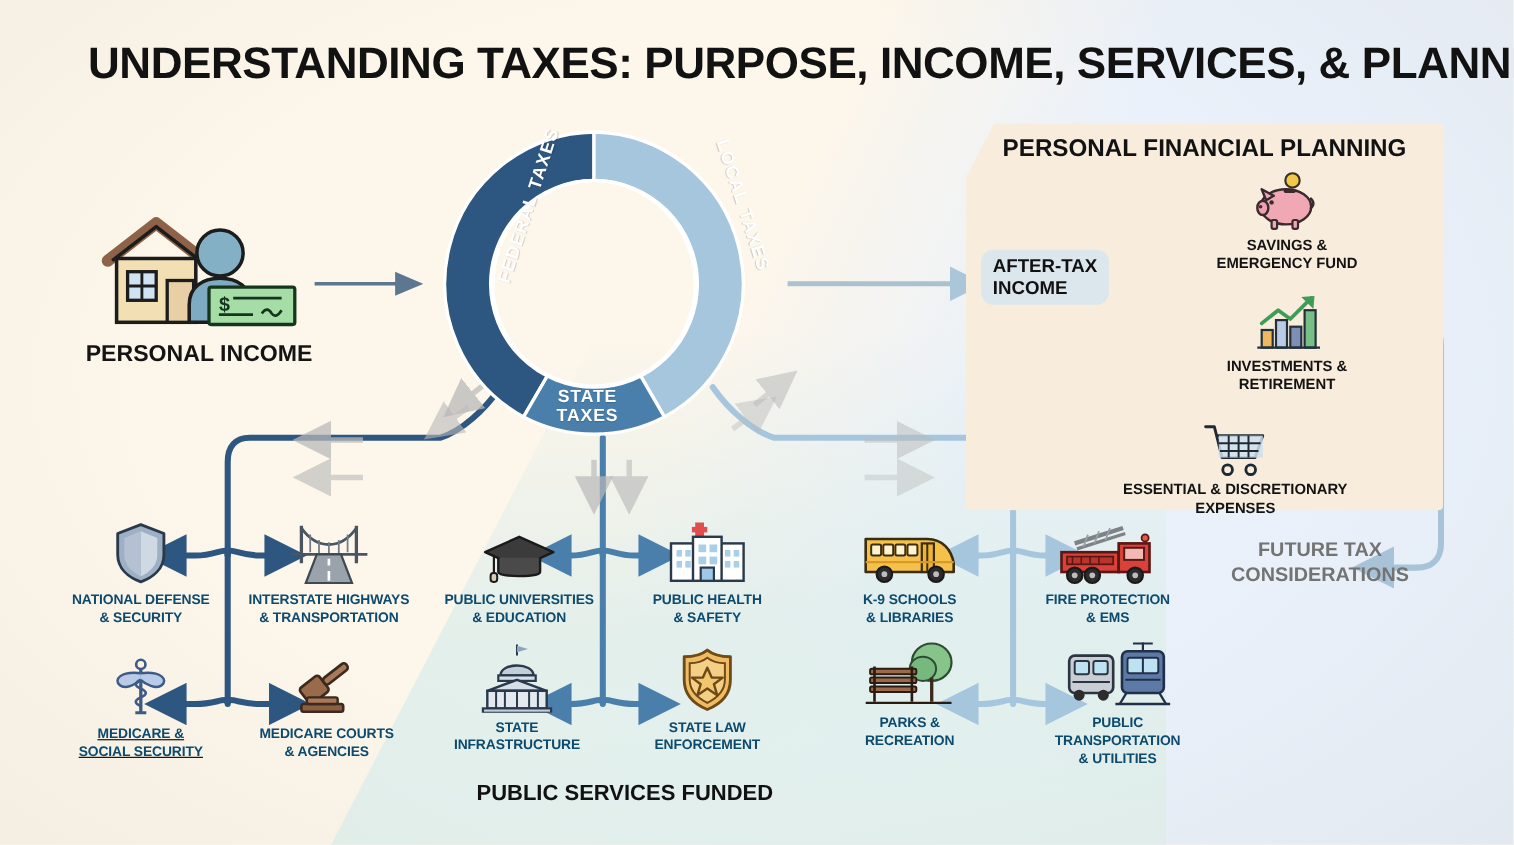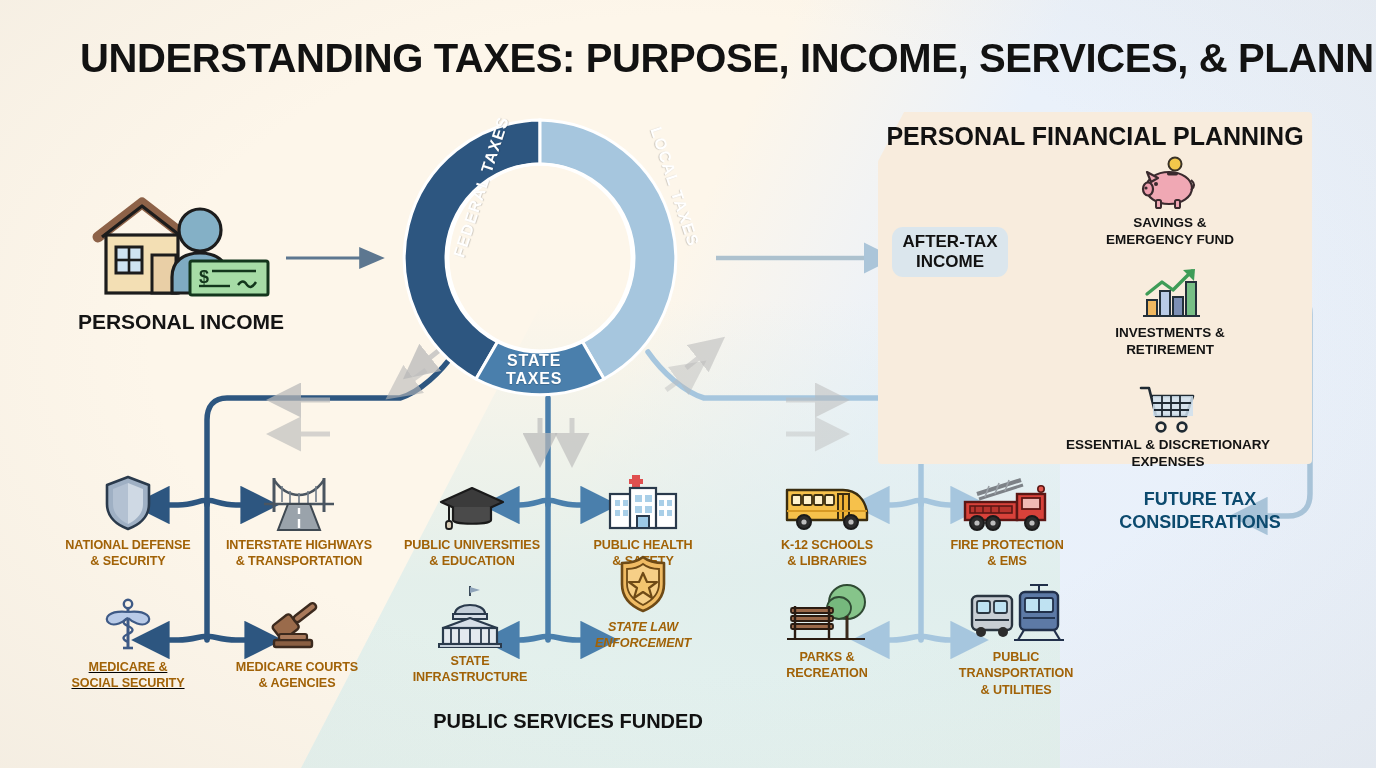--- a/index.html
+++ b/index.html
@@ -40,36 +40,36 @@
   .lbl-fed{left:408px;top:178px;transform:rotate(-72deg);transform-origin:center;}
   .lbl-loc{left:612px;top:178px;transform:rotate(72deg);transform-origin:center;}
   .lbl-state{left:506px;top:352px;text-align:center;line-height:1.12;letter-spacing:.8px;}
 
   
   .fp-panel{position:absolute;left:878px;top:112px;width:434px;height:352px;
     background:#f8ecdd;
     clip-path:polygon(6% 0%, 100% 0%, 100% 100%, 0% 100%, 0% 14%);
     border-radius:4px;}
   .fp-title{position:absolute;left:878px;top:122px;width:434px;text-align:center;
-    font-size:25px;font-weight:bold;color:#121212;}
+    font-size:22px;font-weight:bold;color:#121212;}
   .atx-box{position:absolute;left:892px;top:227px;width:116px;height:50px;
     background:#dbe6ed;border-radius:11px;display:flex;align-items:center;justify-content:center;}
-  .atx-box span{font-size:17px;font-weight:bold;color:#111;line-height:1.15;text-align:center;}
+  .atx-box span{font-size:17px;font-weight:bold;color:#111;line-height:1.15;}
 
   .fp-item{position:absolute;width:200px;text-align:center;}
   .fp-item .cap{font-size:13.5px;font-weight:bold;color:#131313;line-height:1.28;margin-top:2px;}
   .fp-ico{display:flex;justify-content:center;align-items:flex-end;height:56px;}
 
   .future-tax{position:absolute;left:1090px;top:488px;width:220px;text-align:center;
-    font-size:18px;font-weight:bold;color:#0c4a6e;line-height:1.25;}
+    font-size:18px;font-weight:bold;color:#737373;line-height:1.25;}
 
   
   .svc{position:absolute;width:150px;text-align:center;}
   .svc .ico{height:62px;display:flex;align-items:flex-end;justify-content:center;}
-  .svc .cap{font-size:12.6px;font-weight:bold;color:#a16207;line-height:1.3;margin-top:5px;
+  .svc .cap{font-size:12.6px;font-weight:bold;color:#0c4a6e;line-height:1.3;margin-top:5px;
     letter-spacing:-.1px;}
   .svc.wide{width:168px;}
 
   .psf{position:absolute;left:368px;top:710px;width:400px;text-align:center;
     font-size:20px;font-weight:bold;color:#111;}
 </style>
 </head>
 <body>
 
 <div id="stage">
@@ -228,21 +228,21 @@
         <rect x="17" y="44" width="5" height="8" rx="1.6" fill="#f0a8b4" stroke="#3a2a2e" stroke-width="2"></rect>
         <rect x="36" y="44" width="5" height="8" rx="1.6" fill="#f0a8b4" stroke="#3a2a2e" stroke-width="2"></rect>
       </svg>
     </div>
     <div class="cap">
       <span>SAVINGS &amp;</span><br>
       <span>EMERGENCY FUND</span>
     </div>
   </div>
 
-  <div class="fp-item" style="left:1068px;top:378px;">
+  <div class="fp-item" style="left:1023px;top:378px;">
     <div class="fp-ico">
       <svg width="60" height="52" viewBox="0 0 60 52">
         <path d="M3,6 L11,6 L18,34 L48,34 L55,14 L14,14" fill="none" stroke="#1f2a33" stroke-width="2.6" stroke-linejoin="round" stroke-linecap="round"></path>
         <rect x="15" y="14" width="40" height="20" fill="#cfe0ef" opacity=".85"></rect>
         <line x1="24" y1="14" x2="24" y2="34" stroke="#1f2a33" stroke-width="1.8"></line>
         <line x1="33" y1="14" x2="33" y2="34" stroke="#1f2a33" stroke-width="1.8"></line>
         <line x1="42" y1="14" x2="42" y2="34" stroke="#1f2a33" stroke-width="1.8"></line>
         <line x1="15" y1="21" x2="53" y2="21" stroke="#1f2a33" stroke-width="1.8"></line>
         <line x1="16" y1="28" x2="51" y2="28" stroke="#1f2a33" stroke-width="1.8"></line>
         <circle cx="23" cy="45" r="4.4" fill="none" stroke="#1f2a33" stroke-width="2.6"></circle>
@@ -391,21 +391,21 @@
         <line x1="58" y1="44" x2="58" y2="60" stroke="#2a3a4c" stroke-width="1.8"></line>
         <rect x="8" y="60" width="62" height="4" fill="#c3ced9" stroke="#2a3a4c" stroke-width="2"></rect>
       </svg>
     </div>
     <div class="cap">
       <span>STATE</span><br>
       <span>INFRASTRUCTURE</span>
     </div>
   </div>
 
-  <div class="svc" style="left:568px;top:552px;font-style:italic;">
+  <div class="svc" style="left:568px;top:586px;">
     <div class="ico">
       <svg width="52" height="60" viewBox="0 0 52 60">
         <path d="M26,3 C32,8 42,9 47,9 L47,30 C47,45 36,53 26,57 C16,53 5,45 5,30 L5,9 C10,9 20,8 26,3 Z" fill="#f0bb63" stroke="#6e4a16" stroke-width="2.6" stroke-linejoin="round"></path>
         <path d="M26,10 C31,14 38,15 42,15 L42,30 C42,41 34,47 26,51 C18,47 10,41 10,30 L10,15 C14,15 21,14 26,10 Z" fill="#f6cf87" stroke="#6e4a16" stroke-width="1.8"></path>
         <path d="M26,19 L30,28 L40,28 L32,34 L35,44 L26,38 L17,44 L20,34 L12,28 L22,28 Z" fill="#f2c56f" stroke="#6e4a16" stroke-width="2.2" stroke-linejoin="round"></path>
       </svg>
     </div>
     <div class="cap">
       <span>STATE LAW</span><br>
       <span>ENFORCEMENT</span>
@@ -423,21 +423,21 @@
         <rect x="57" y="16" width="11" height="26" fill="#f0b336" stroke="#3a2d10" stroke-width="2"></rect>
         <line x1="62" y1="16" x2="62" y2="42" stroke="#3a2d10" stroke-width="1.8"></line>
         <line x1="6" y1="33" x2="86" y2="33" stroke="#d89a24" stroke-width="2"></line>
         <circle cx="23" cy="44" r="7" fill="#2c2c2c" stroke="#1a1a1a" stroke-width="2"></circle>
         <circle cx="23" cy="44" r="2.6" fill="#bdbdbd"></circle>
         <circle cx="70" cy="44" r="7" fill="#2c2c2c" stroke="#1a1a1a" stroke-width="2"></circle>
         <circle cx="70" cy="44" r="2.6" fill="#bdbdbd"></circle>
       </svg>
     </div>
     <div class="cap">
-      <span>K-12 SCHOOLS</span><br>
+      <span>K-9 SCHOOLS</span><br>
       <span>&amp; LIBRARIES</span>
     </div>
   </div>
 
   <div class="svc" style="left:932px;top:470px;">
     <div class="ico">
       <svg width="96" height="56" viewBox="0 0 96 56">
         <line x1="18" y1="18" x2="62" y2="4" stroke="#7d8287" stroke-width="4"></line>
         <line x1="20" y1="23" x2="64" y2="9" stroke="#7d8287" stroke-width="3"></line>
         <line x1="26" y1="21" x2="30" y2="10" stroke="#9aa0a6" stroke-width="1.6"></line>

